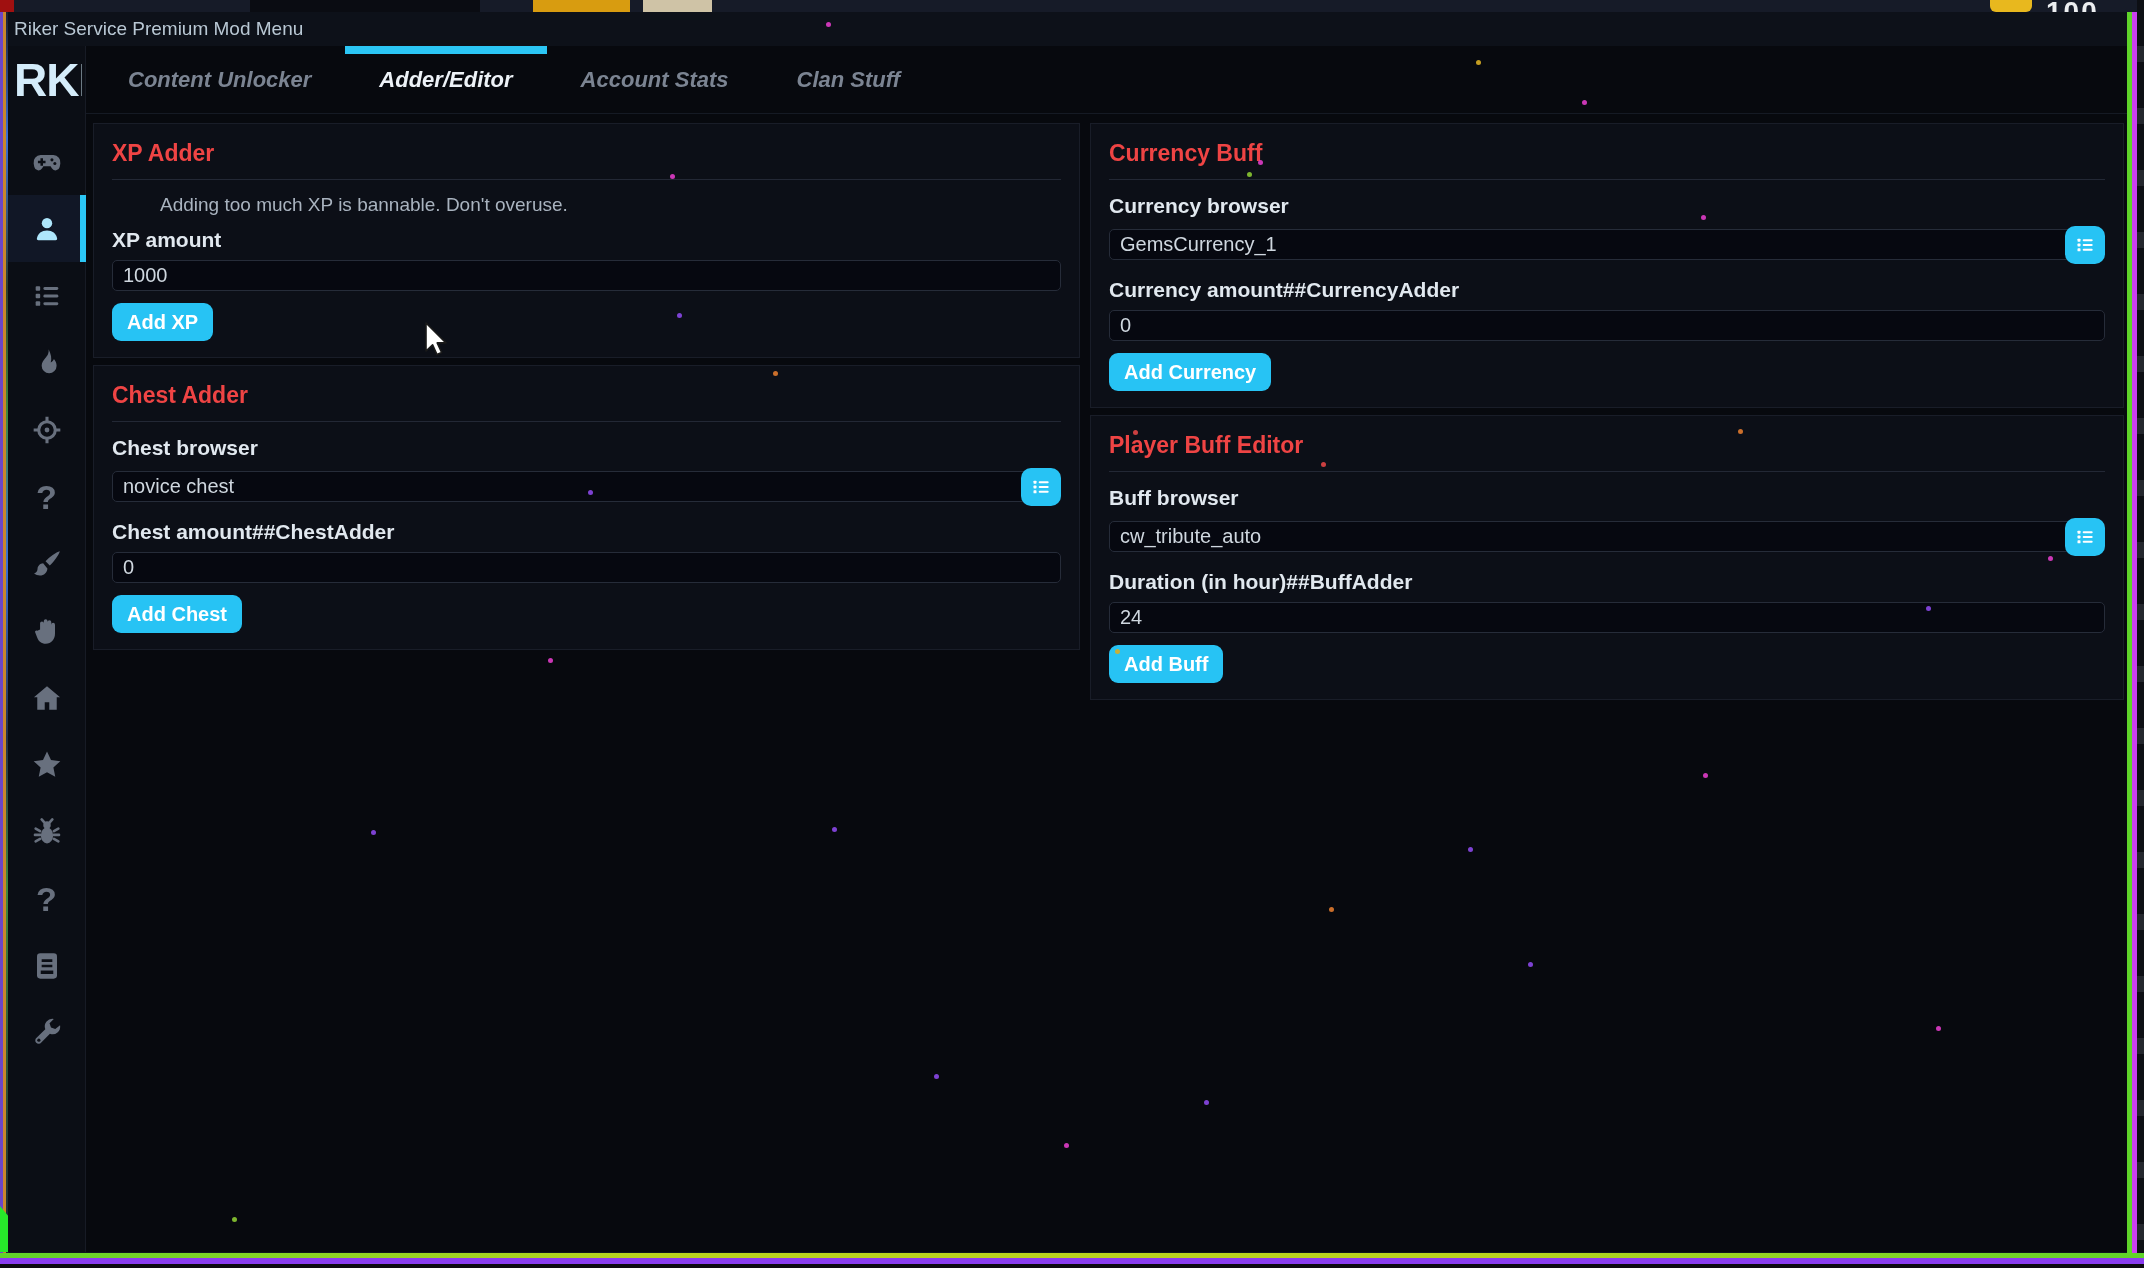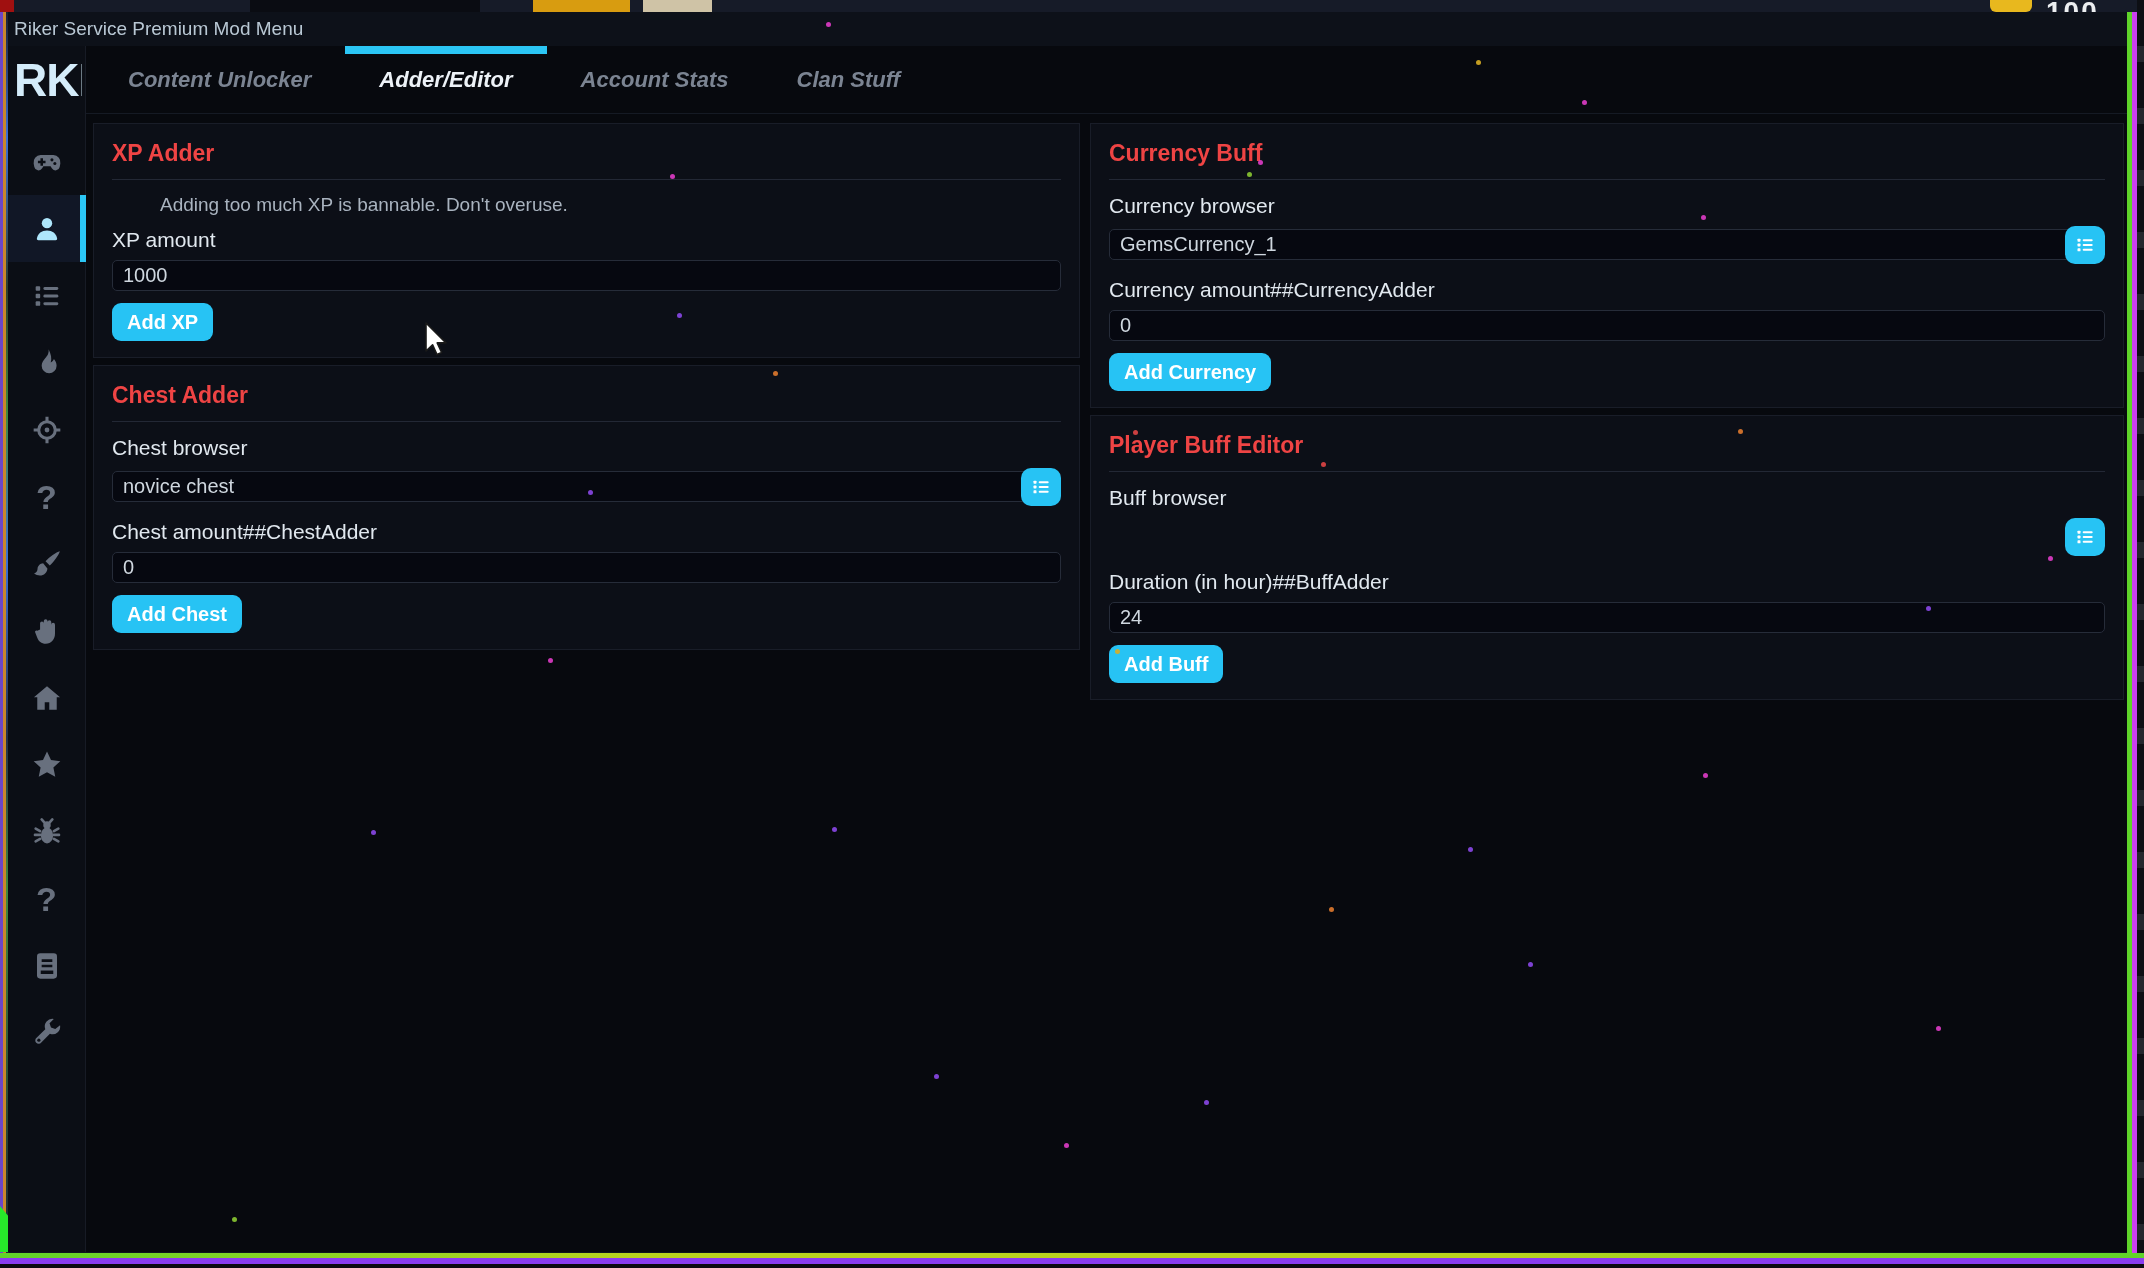--- a/index.html
+++ b/index.html
@@ -67,21 +67,21 @@
 
   .content { flex:1; display:flex; gap:10px; padding:9px 3px 0 7px; align-items:flex-start; }
   .col { display:flex; flex-direction:column; gap:7px; }
   .col-left { width:987px; flex:0 0 987px; }
   .col-right { flex:1; }
 
   .panel { background:#0c0f17; border:1px solid #191d28; padding:16px 18px; }
   .panel-title { font-size:23px; font-weight:700; color:#ef4444; margin-bottom:12px; }
   .divider { border-bottom:1px solid #232835; margin-bottom:14px; }
   .note { font-size:19px; color:#a9b3bf; margin-bottom:12px;margin-left:48px; }
-  .field-label { display:block; font-size:21px; font-weight:400; color:#e1e8ef; margin-bottom:8px; }
+  .field-label { display:block; font-size:21px; font-weight:700; color:#e1e8ef; margin-bottom:8px; }
   .field-label.spaced { margin-top:14px; }
   .text-input {
     display:block; width:100%; height:31px; background:#060810;
     border:1px solid #262c39; border-radius:5px; color:#cfd7df;
     font-size:20px; font-family:"Liberation Sans", sans-serif; padding:13px 10px; outline:none;
   }
   .browser-row { position:relative; height:38px; }
   .browser-row .text-input { position:absolute; left:0; top:3px; padding-right:50px; }
   .list-btn {
     position:absolute; right:0; top:0; width:40px; height:38px; border:none; border-radius:10px;
@@ -308,20 +308,21 @@
             <label class="field-label spaced">Currency amount##CurrencyAdder</label>
             <input class="text-input" value="0" style="">
             <button class="accent-btn">Add Currency</button>
           </section>
 
           <section class="panel">
             <h2 class="panel-title">Player Buff Editor</h2>
             <div class="divider"></div>
             <label class="field-label">Buff browser</label>
             <div class="browser-row">
+              <input class="text-input" value="cw_tribute_auto" style="">
               <button class="list-btn">
                 <svg viewBox="0 0 24 24">
                   <g fill="#ffffff">
                     <rect x="3" y="4.4" width="3.6" height="3.6" rx="0.8"></rect>
                       <rect x="9.2" y="5" width="12" height="2.4" rx="1.2"></rect>
                     <rect x="3" y="10.2" width="3.6" height="3.6" rx="0.8"></rect>
                       <rect x="9.2" y="10.8" width="12" height="2.4" rx="1.2"></rect>
                     <rect x="3" y="16" width="3.6" height="3.6" rx="0.8"></rect>
                       <rect x="9.2" y="16.6" width="12" height="2.4" rx="1.2"></rect>
                   </g>

